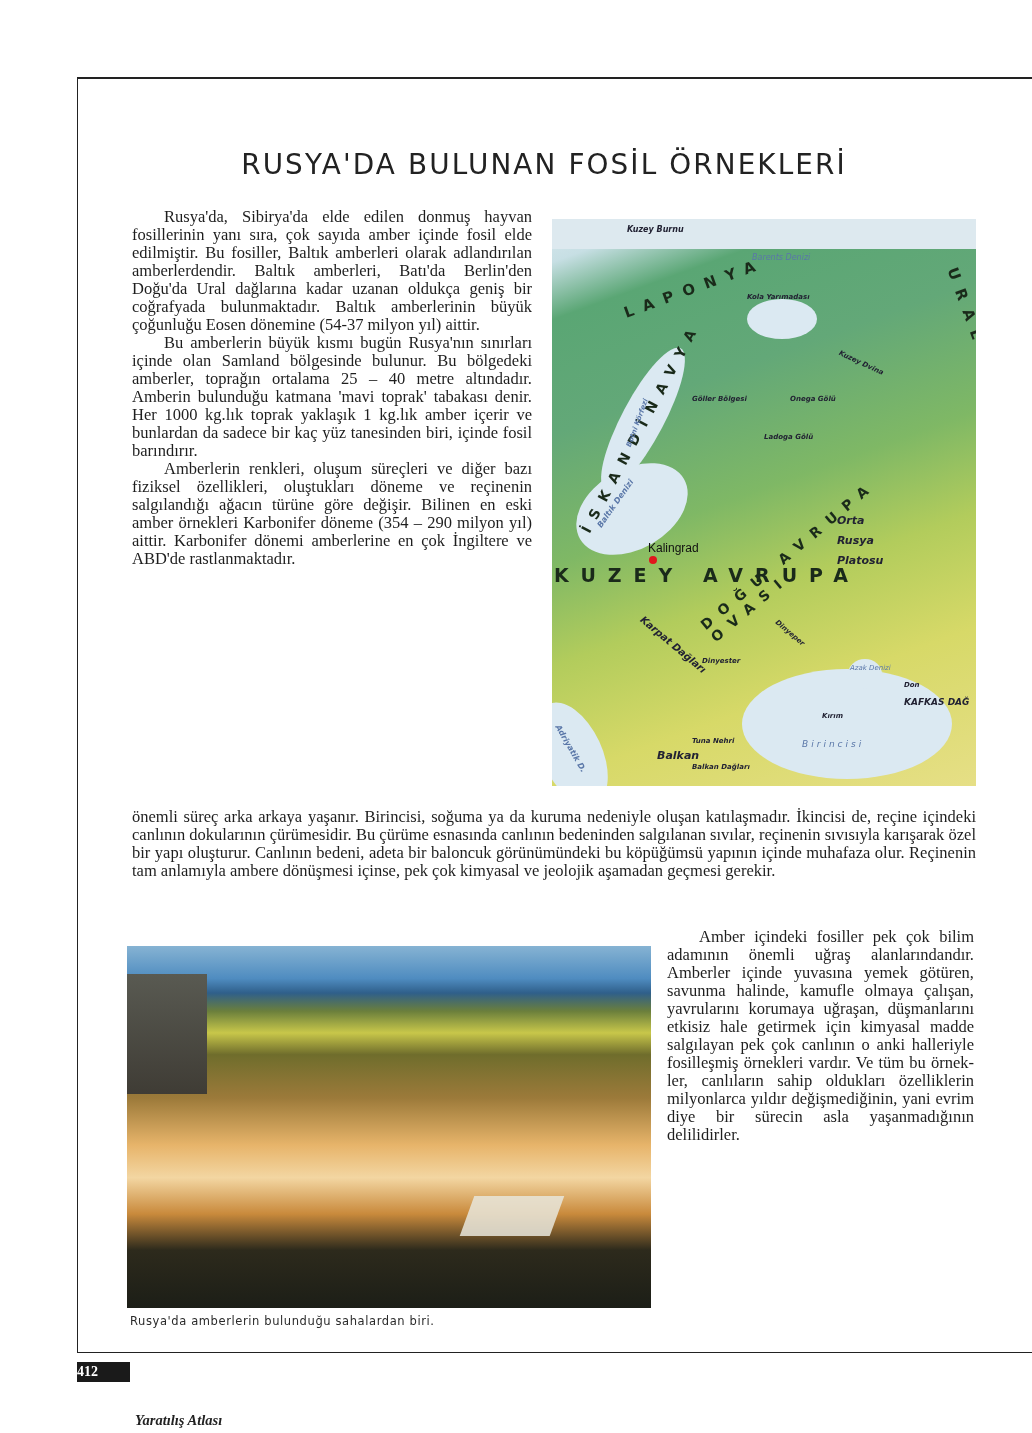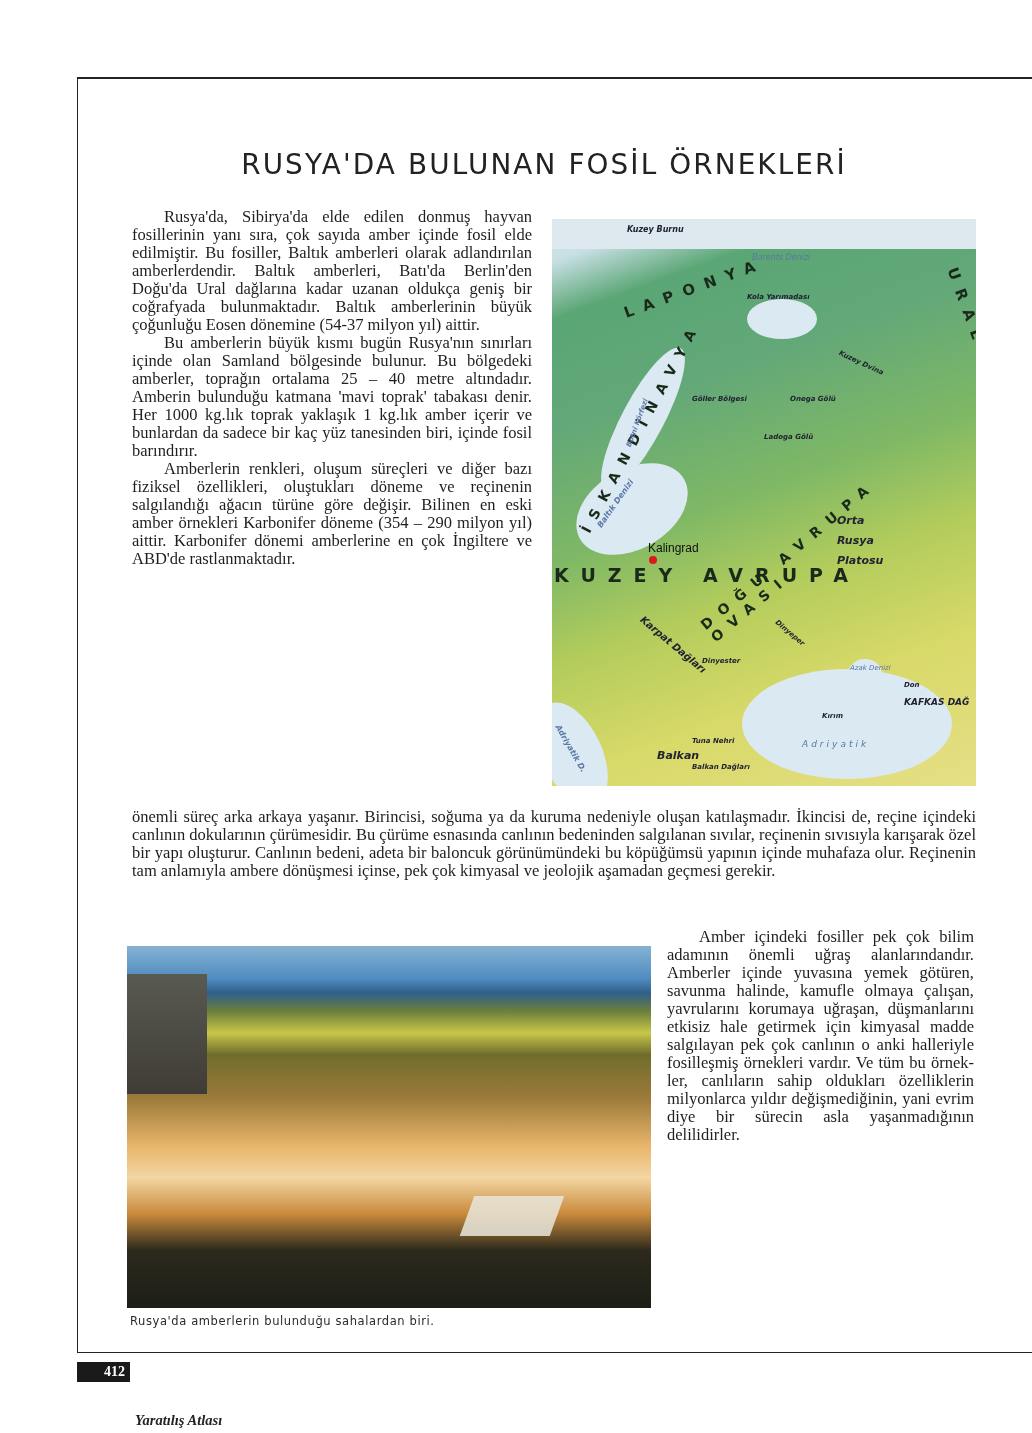--- a/index.html
+++ b/index.html
@@ -43,21 +43,21 @@
   }
   .photo .shed { position: absolute; left: 0; top: 28px; width: 80px; height: 120px; background: linear-gradient(180deg, #595a52, #3f3c35); }
   .photo .build { position: absolute; left: 340px; top: 250px; width: 90px; height: 40px; background: #e8e6dc; transform: skewX(-20deg); opacity: .85; }
   .caption {
     position: absolute; left: 130px; top: 1314px;
     font-family: "DejaVu Sans", sans-serif; font-size: 11.5px; letter-spacing: 0.6px; color: #2a2a2a;
   }
   .footer-num {
     position: absolute; left: 77px; top: 1362px; width: 53px; height: 20px; background: #1a1a1a;
     color: #fff; font-family: "Liberation Serif", serif; font-weight: bold; font-size: 14px;
-    text-align: right; line-height: 20px; padding-right: 5px; box-sizing: border-box;
+    line-height: 20px; padding-right: 5px; box-sizing: border-box;
   }
   .footer-title {
     position: absolute; left: 135px; top: 1362px; line-height: 20px;
     font-family: "Liberation Serif", serif; font-style: italic; font-weight: bold; font-size: 14.5px; color: #222; margin-top: 48px;
   }
 </style>
 </head>
 <body>
 
 <div class="frame"></div>
@@ -93,21 +93,21 @@
   <span class="lbl" style="left:35px;top:280px;font-size:8px;color:#5a77a8;transform:rotate(-55deg);">Baltık Denizi</span>
   <span class="big" style="left:120px;top:300px;font-size:14px;transform:rotate(-40deg);">DOĞU AVRUPA OVASI</span>
   <span class="big" style="left:2px;top:345px;font-size:19px;letter-spacing:12px;">KUZEY AVRUPA</span>
   <span class="lbl" style="left:285px;top:292px;font-size:11px;width:60px;text-align:left;line-height:20px;">Orta Rusya Platosu</span>
   <span class="lbl" style="left:80px;top:420px;font-size:10px;transform:rotate(40deg);">Karpat Dağları</span>
   <span class="lbl" style="left:105px;top:530px;font-size:11px;">Balkan</span>
   <span class="lbl" style="left:140px;top:544px;font-size:7px;font-style:italic;">Balkan Dağları</span>
   <span class="lbl" style="left:140px;top:518px;font-size:7px;">Tuna Nehri</span>
   <span class="lbl" style="left:298px;top:445px;font-size:7px;color:#5a77a8;font-weight:normal;">Azak Denizi</span>
   <span class="lbl" style="left:270px;top:493px;font-size:7px;">Kırım</span>
-  <span class="lbl" style="left:250px;top:520px;font-size:9px;color:#5a77a8;font-weight:normal;letter-spacing:3px;">Adriyatik</span>
+  <span class="lbl" style="left:250px;top:520px;font-size:9px;color:#5a77a8;font-weight:normal;letter-spacing:3px;">Birincisi</span>
   <span class="lbl" style="left:352px;top:478px;font-size:9px;text-align:center;">KAFKAS DAĞ</span>
   <span class="lbl" style="left:220px;top:410px;font-size:7px;transform:rotate(40deg);">Dinyeper</span>
   <span class="lbl" style="left:150px;top:438px;font-size:7px;">Dinyester</span>
   <span class="lbl" style="left:352px;top:462px;font-size:7px;">Don</span>
   <span class="lbl" style="left:-8px;top:525px;font-size:8px;color:#5a77a8;transform:rotate(60deg);">Adriyatik D.</span>
 
   <span class="city-lbl">Kalingrad</span>
   <span class="city-dot"></span>
 </div>
 

